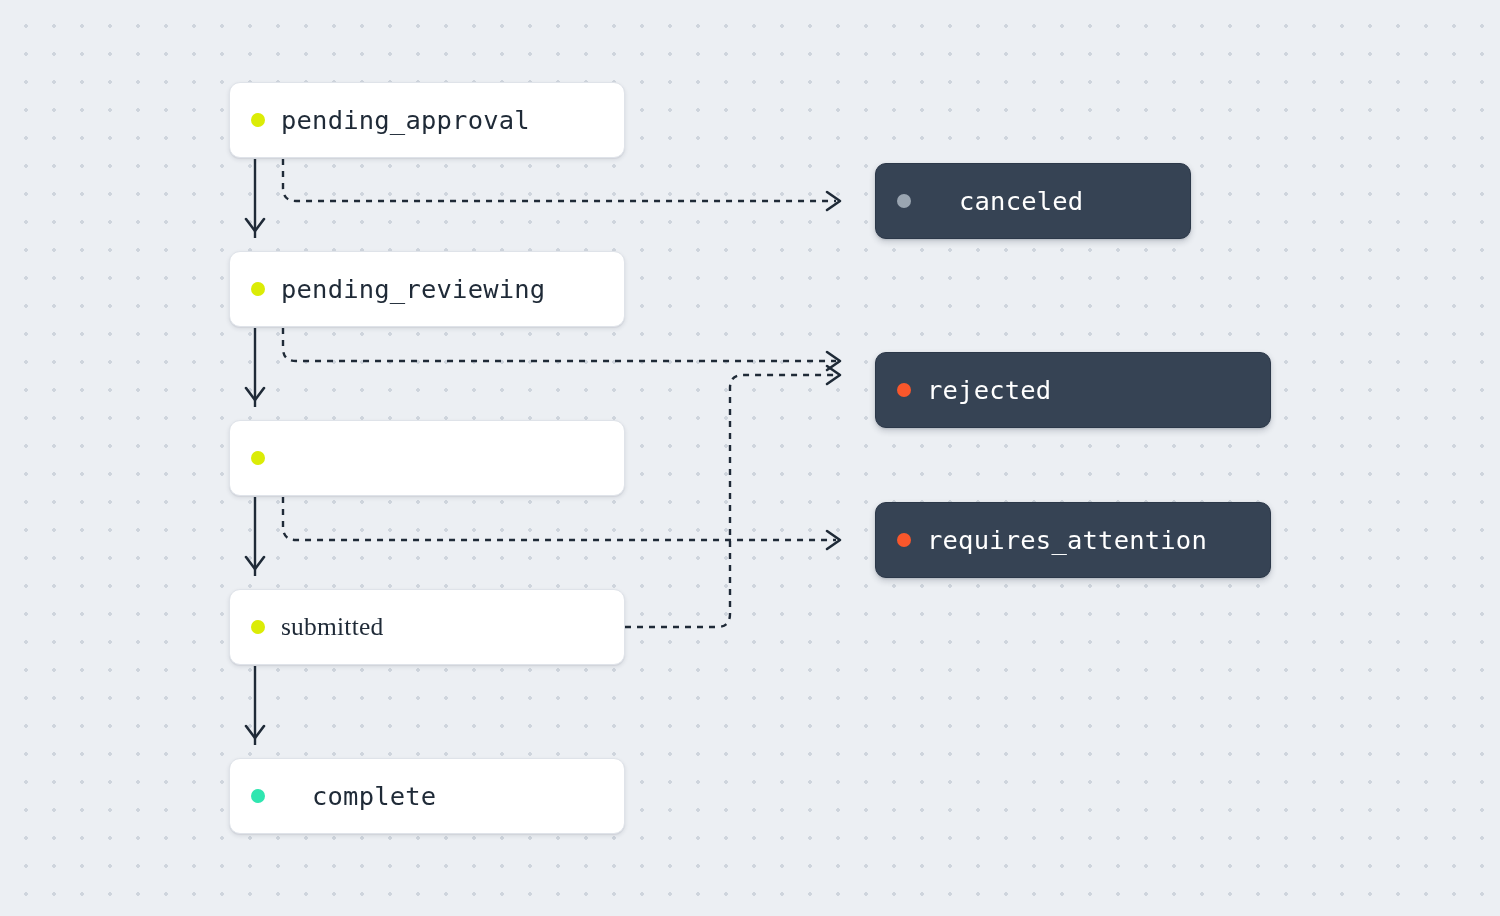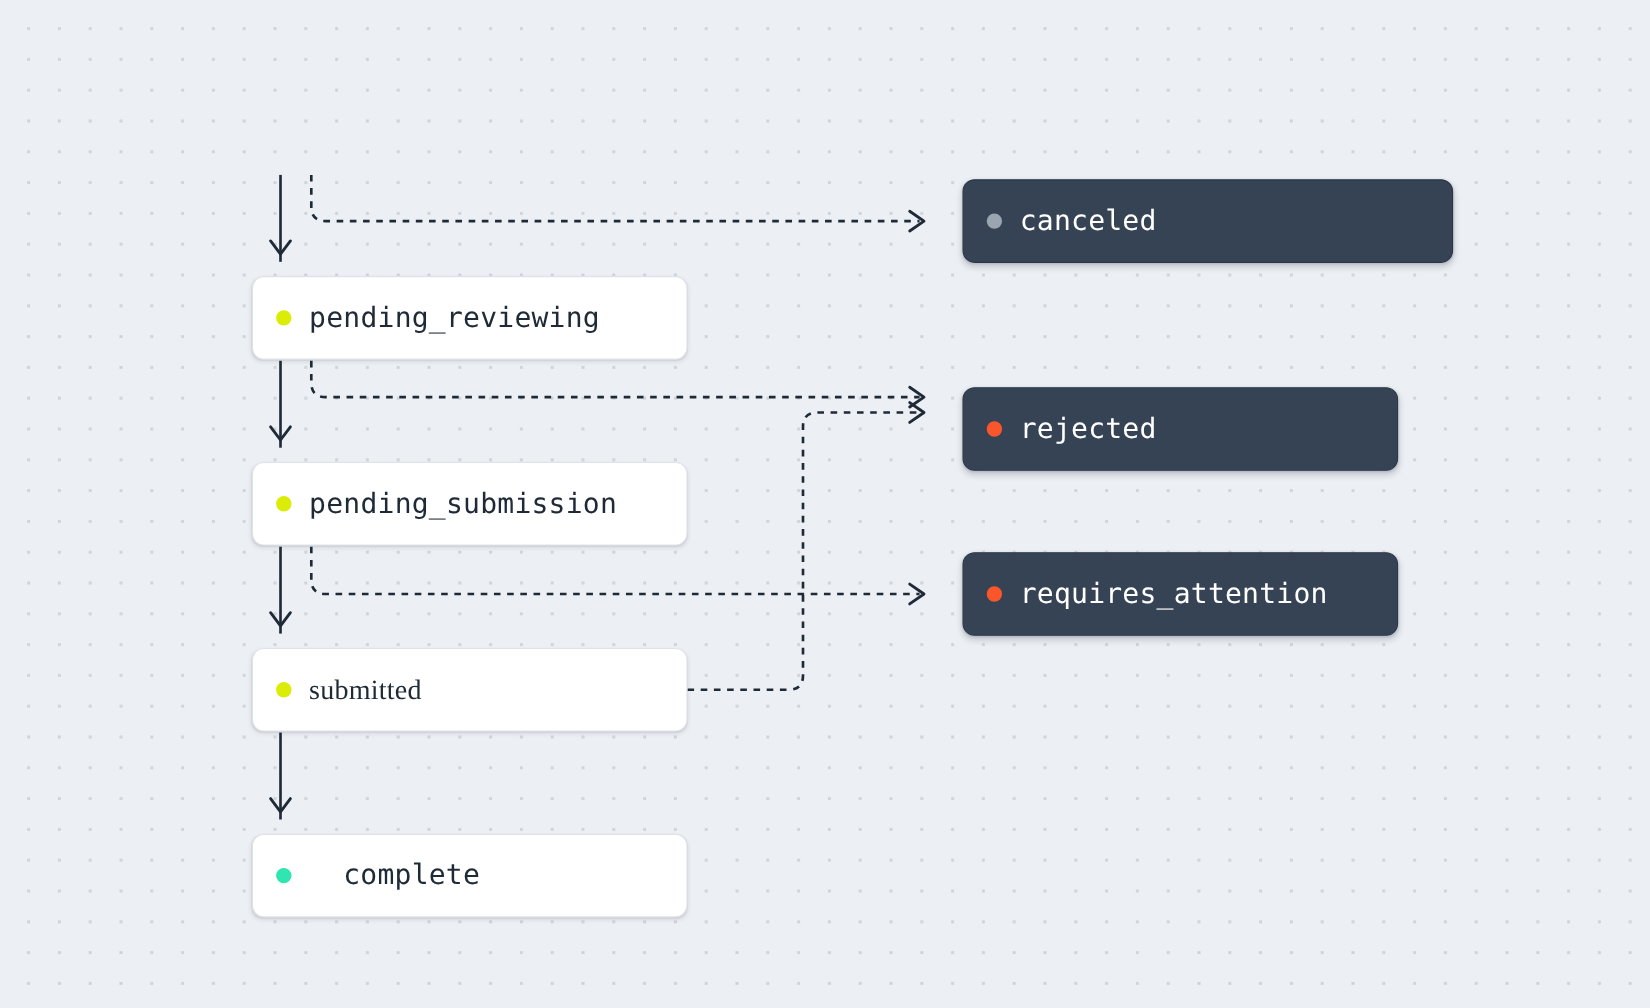--- a/index.html
+++ b/index.html
@@ -100,42 +100,45 @@
       <path d="M625,627 L717,627 Q730,627 730,614 L730,388 Q730,375 743,375 L836,375"></path>
     </g>
     <g stroke="#1f2a37" stroke-width="2.6" fill="none" stroke-linecap="round" stroke-linejoin="round">
       <path d="M827,192 L840,201 L827,210"></path>
       <path d="M827,352 L840,361 L827,370"></path>
       <path d="M827,366 L840,375 L827,384"></path>
       <path d="M827,531 L840,540 L827,549"></path>
     </g>
   </svg>
 
+  <div class="node node-light" style="left:229px; top:82px; width:396px; height:76px;">
+    <span class="node-dot" style="background:#dbec06;"></span>
+    <span class="node-label">pending_approval</span>
+  </div>
 
   <div class="node node-light" style="left:229px; top:251px; width:396px; height:76px;">
     <span class="node-dot" style="background:#dbec06;"></span>
     <span class="node-label">pending_reviewing</span>
   </div>
 
   <div class="node node-light" style="left:229px; top:420px; width:396px; height:76px;">
     <span class="node-dot" style="background:#dbec06;"></span>
-    <span class="node-label">pending_submission</span>
   </div>
 
   <div class="node node-light" style="left:229px; top:589px; width:396px; height:76px;font-family:Liberation Serif, serif;">
     <span class="node-dot" style="background:#dbec06;"></span>
     <span class="node-label">submitted</span>
   </div>
 
   <div class="node node-light" style="left:229px; top:758px; width:396px; height:76px;gap:31px;">
     <span class="node-dot" style="background:#2fe6b0;"></span>
     <span class="node-label">complete</span>
   </div>
 
-  <div class="node node-dark" style="left:875px; top:163px; width:446px; height:76px;">
+  <div class="node node-dark" style="left:875px; top:163px; width:316px; height:76px;gap:32px;">
     <span class="node-dot" style="background:#9aa5b1;"></span>
     <span class="node-label">canceled</span>
   </div>
 
   <div class="node node-dark" style="left:875px; top:332px; width:396px; height:76px;margin-top:20px;">
     <span class="node-dot" style="background:#f9572b;"></span>
     <span class="node-label">rejected</span>
   </div>
 
   <div class="node node-dark" style="left:875px; top:502px; width:396px; height:76px;">

